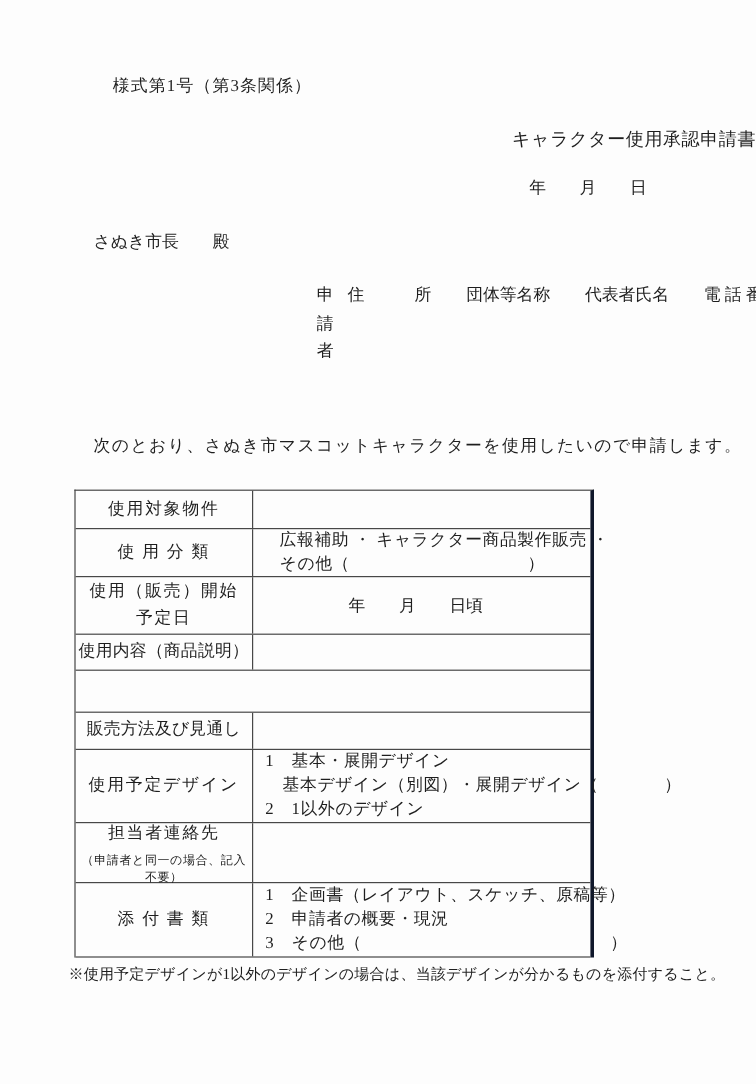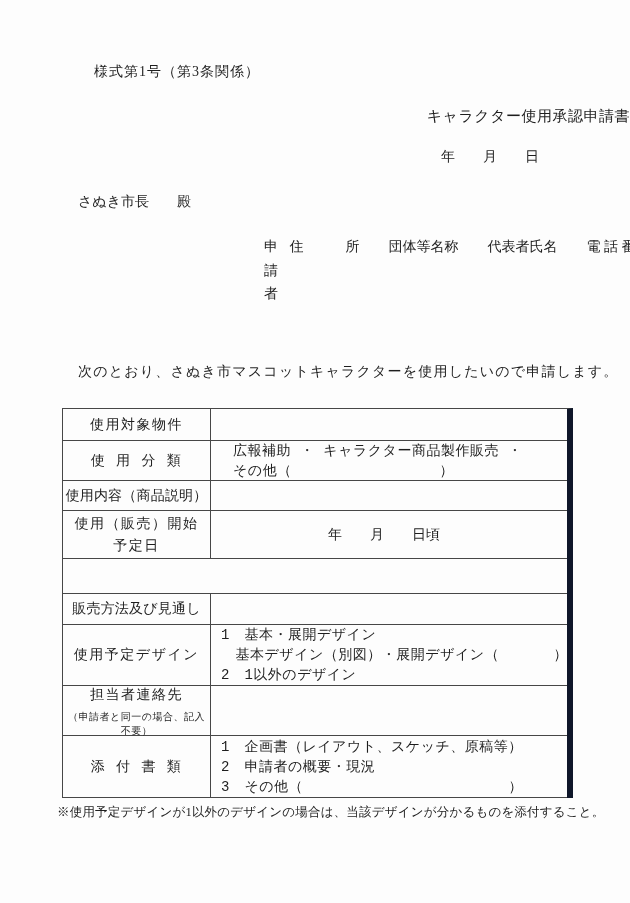--- a/index.html
+++ b/index.html
@@ -58,26 +58,25 @@
     position: absolute;
     top: 363px;
     left: 78px;
     letter-spacing: 1.2px;
     white-space: nowrap;
   }
   .form-table {
     position: absolute;
     top: 408px;
     left: 62px;
-    width: 511px;
+    width: 433px;
     border-top: 1px solid #474747;
     border-left: 1px solid #474747;
-    border-right: 6px solid #0f172a;
+    border-right: 3px solid #0f172a;
     box-sizing: border-box;
-    font-family: Liberation Mono, monospace;
   }
   .trow { display: flex; border-bottom: 1px solid #474747; box-sizing: border-box; }
   .tlabel {
     width: 148px;
     flex: 0 0 148px;
     border-right: 1px solid #474747;
     display: flex;
     flex-direction: column;
     align-items: center;
     justify-content: center;
@@ -148,35 +147,35 @@
       </div>
       <div class="tcontent pad22">
         <div class="cline">広報補助 ・ キャラクター商品製作販売 ・</div>
         <div class="cline paren-line" style="width:221px">
           <span>その他（</span>
           <span>）</span>
         </div>
       </div>
     </div>
 
-    <div class="trow" style="height:30px">
-      <div class="tlabel">
-        <span class="lbl tight">使用内容（商品説明）</span>
-      </div>
-      <div class="tcontent"></div>
-    </div>
-
     <div class="trow" style="height:48px">
       <div class="tlabel">
         <span class="lbl">使用（販売）開始</span>
         <span class="lbl">予定日</span>
       </div>
       <div class="tcontent">
         <div class="center-line">年　　月　　日頃</div>
       </div>
+    </div>
+
+    <div class="trow" style="height:30px">
+      <div class="tlabel">
+        <span class="lbl tight">使用内容（商品説明）</span>
+      </div>
+      <div class="tcontent"></div>
     </div>
 
     <div class="trow" style="height:35px">
       <div class="tcontent"></div>
     </div>
 
     <div class="trow" style="height:31px">
       <div class="tlabel">
         <span class="lbl tight">販売方法及び見通し</span>
       </div>

